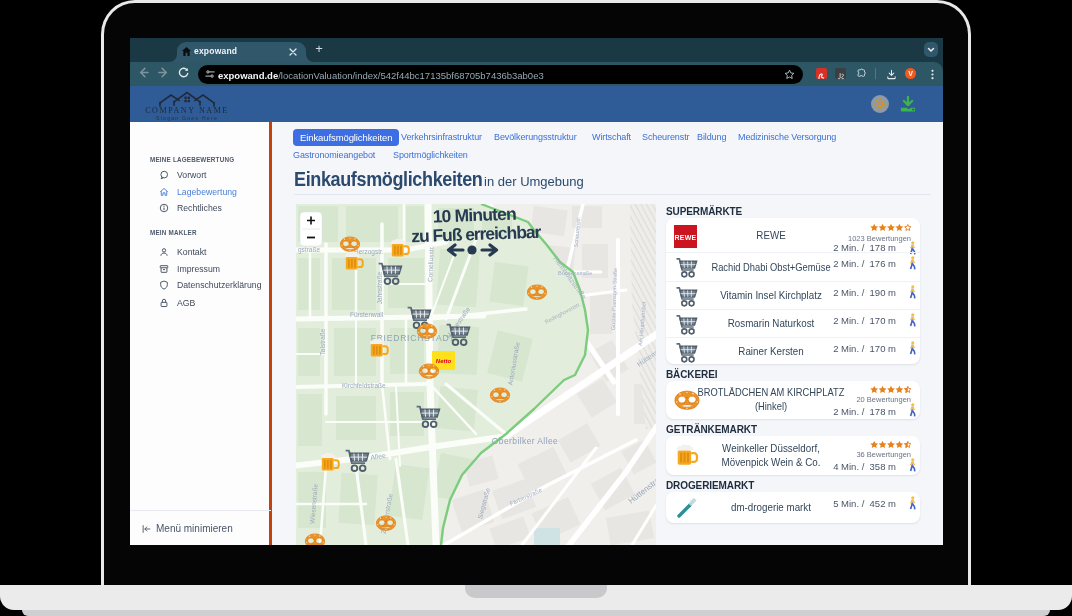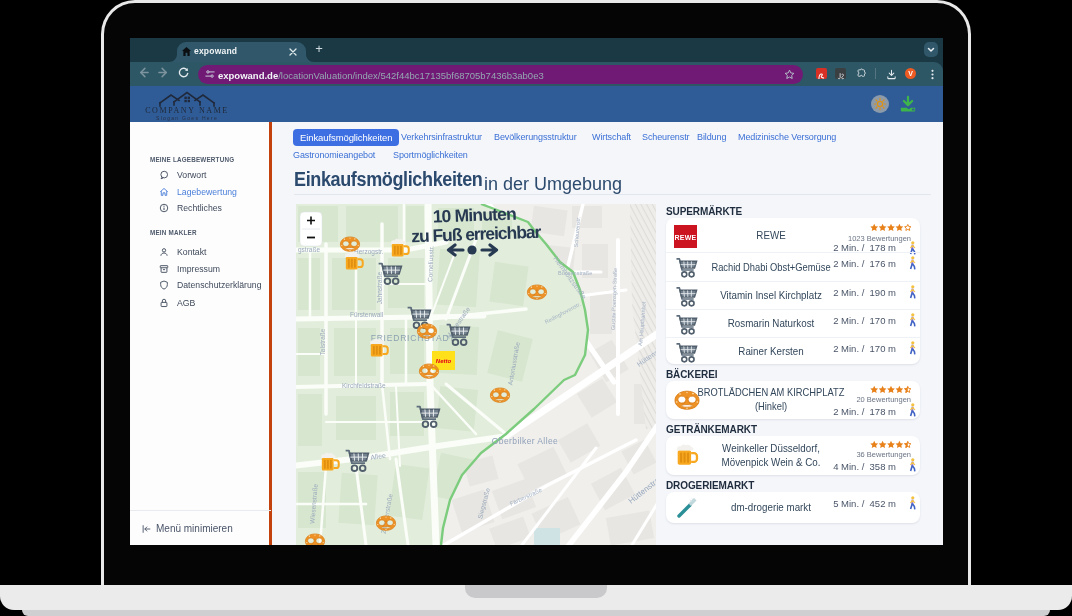--- a/index.html
+++ b/index.html
@@ -23,21 +23,21 @@
   #tab { position:absolute; left:47px; top:4px; width:129px; height:20px;
     background:#30586a; border-radius:9px 9px 0 0; }
   #tab .title { position:absolute; left:17px; top:4px; font-size:8.5px; font-weight:bold; color:#f0f4f6; letter-spacing:.2px; }
   #tabplus { position:absolute; left:181px; top:3px; width:16px; height:16px; color:#cfdbe0;
     font-size:13px; text-align:center; line-height:16px; }
   #tabchev { position:absolute; left:794px; top:4px; width:14px; height:15px; background:#30586a;
     border-radius:5px; }
   #addrbar { position:absolute; left:0; top:24px; width:813px; height:24px; background:#2e5766; border-top-right-radius:9px; }
   #addrbar svg.nav { position:absolute; top:5px; }
   #pill { position:absolute; left:68px; top:2.5px; width:605px; height:19px;
-    background:#701a75; border-radius:10px; }
+    background:#000000; border-radius:10px; }
   #pill .url { position:absolute; left:20px; top:5px; font-size:9.5px; color:#94a9b2; white-space:nowrap; }
   #pill .url b { color:#f2f6f7; font-weight:bold; }
   
   #pagehead { position:absolute; left:0; top:48px; width:813px; height:36px; background:#2f5c96; }
   
   #sidebar { position:absolute; left:0; top:84px; width:142px; height:423px;
     background:#fdfdfe; border-right:3px solid #c2410c; }
   #sidebar .sect { position:absolute; left:20px; font-size:6.3px; font-weight:bold;
     color:#4e5a6b; letter-spacing:.2px; }
   #sidebar .item { position:absolute; left:29px; font-size:8.7px; color:#3f4a5a; white-space:nowrap; }
@@ -223,21 +223,21 @@
       <div class="chip active" style="left:20px;top:7px;">Einkaufsmöglichkeiten</div>
       <div class="chip" style="left:128px;top:9.5px;">Verkehrsinfrastruktur</div>
       <div class="chip" style="left:221px;top:9.5px;">Bevölkerungsstruktur</div>
       <div class="chip" style="left:319px;top:9.5px;">Wirtschaft</div>
       <div class="chip" style="left:369px;top:9.5px;">Scheurenstr</div>
       <div class="chip" style="left:424px;top:9.5px;">Bildung</div>
       <div class="chip" style="left:465px;top:9.5px;">Medizinische Versorgung</div>
       <div class="chip" style="left:20px;top:28px;">Gastronomieangebot</div>
       <div class="chip" style="left:120px;top:28px;">Sportmöglichkeiten</div>
       <div id="h1">Einkaufsmöglichkeiten</div>
-        <div style="position:absolute;left:211px;top:52px;font-size:18px;color:#2c4a6e;">in der Umgebung</div>
+        <div style="position:absolute;left:211px;top:52px;font-size:13px;color:#2c4a6e;">in der Umgebung</div>
       <div id="hsep"></div>
       <svg id="map" viewBox="0 0 360 341">
         <defs>
           <pattern id="rail" width="5" height="5" patternUnits="userSpaceOnUse" patternTransform="rotate(62)">
             <rect width="5" height="5" fill="#eeedea"></rect>
             <rect width="5" height="1.1" fill="#dedcd8"></rect>
           </pattern>
           <clipPath id="isoclip">
               <polygon points="185,0 201,6 232,18 238,26 250,40 264,58 277,68 284,86 289,106 292,126 289,151 279,171 268,176 238,205 210,230 185,249 166,271 154,296 147,324 145,341 0,341 0,0"></polygon>
             </clipPath>

